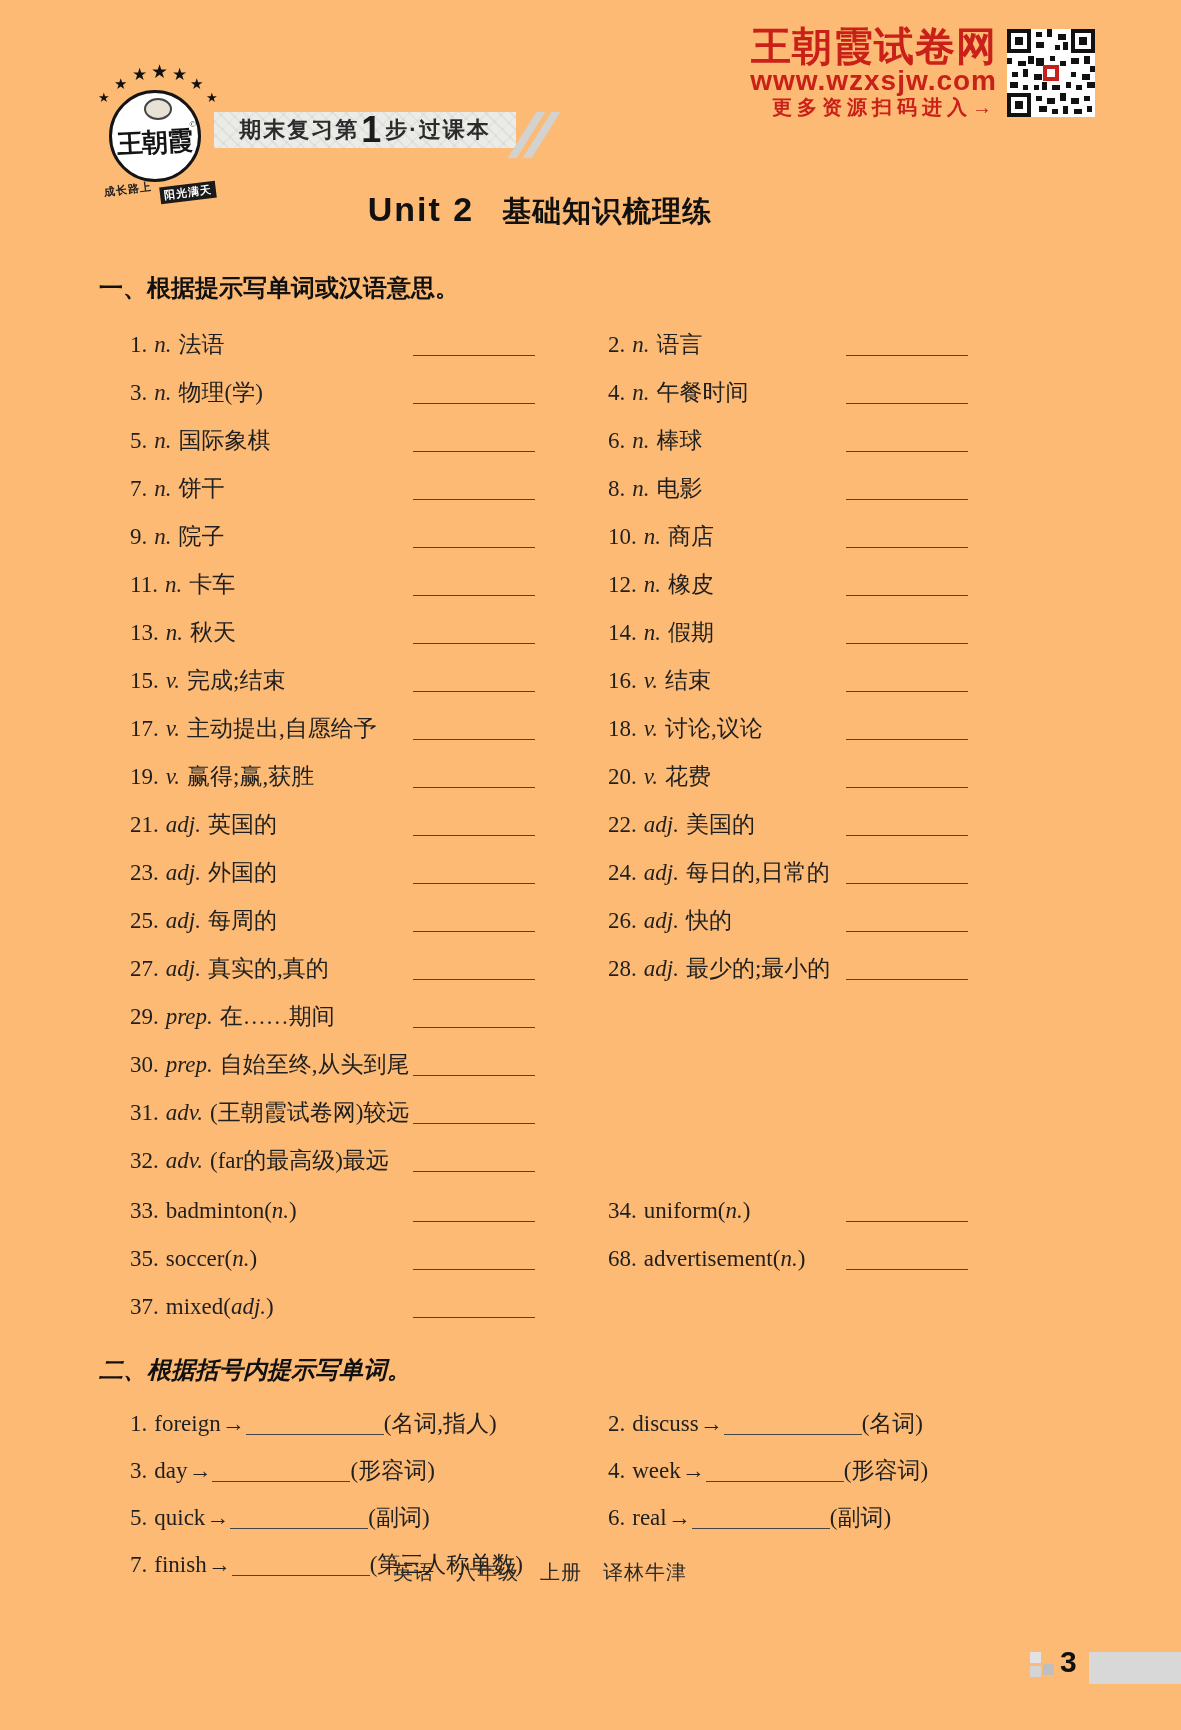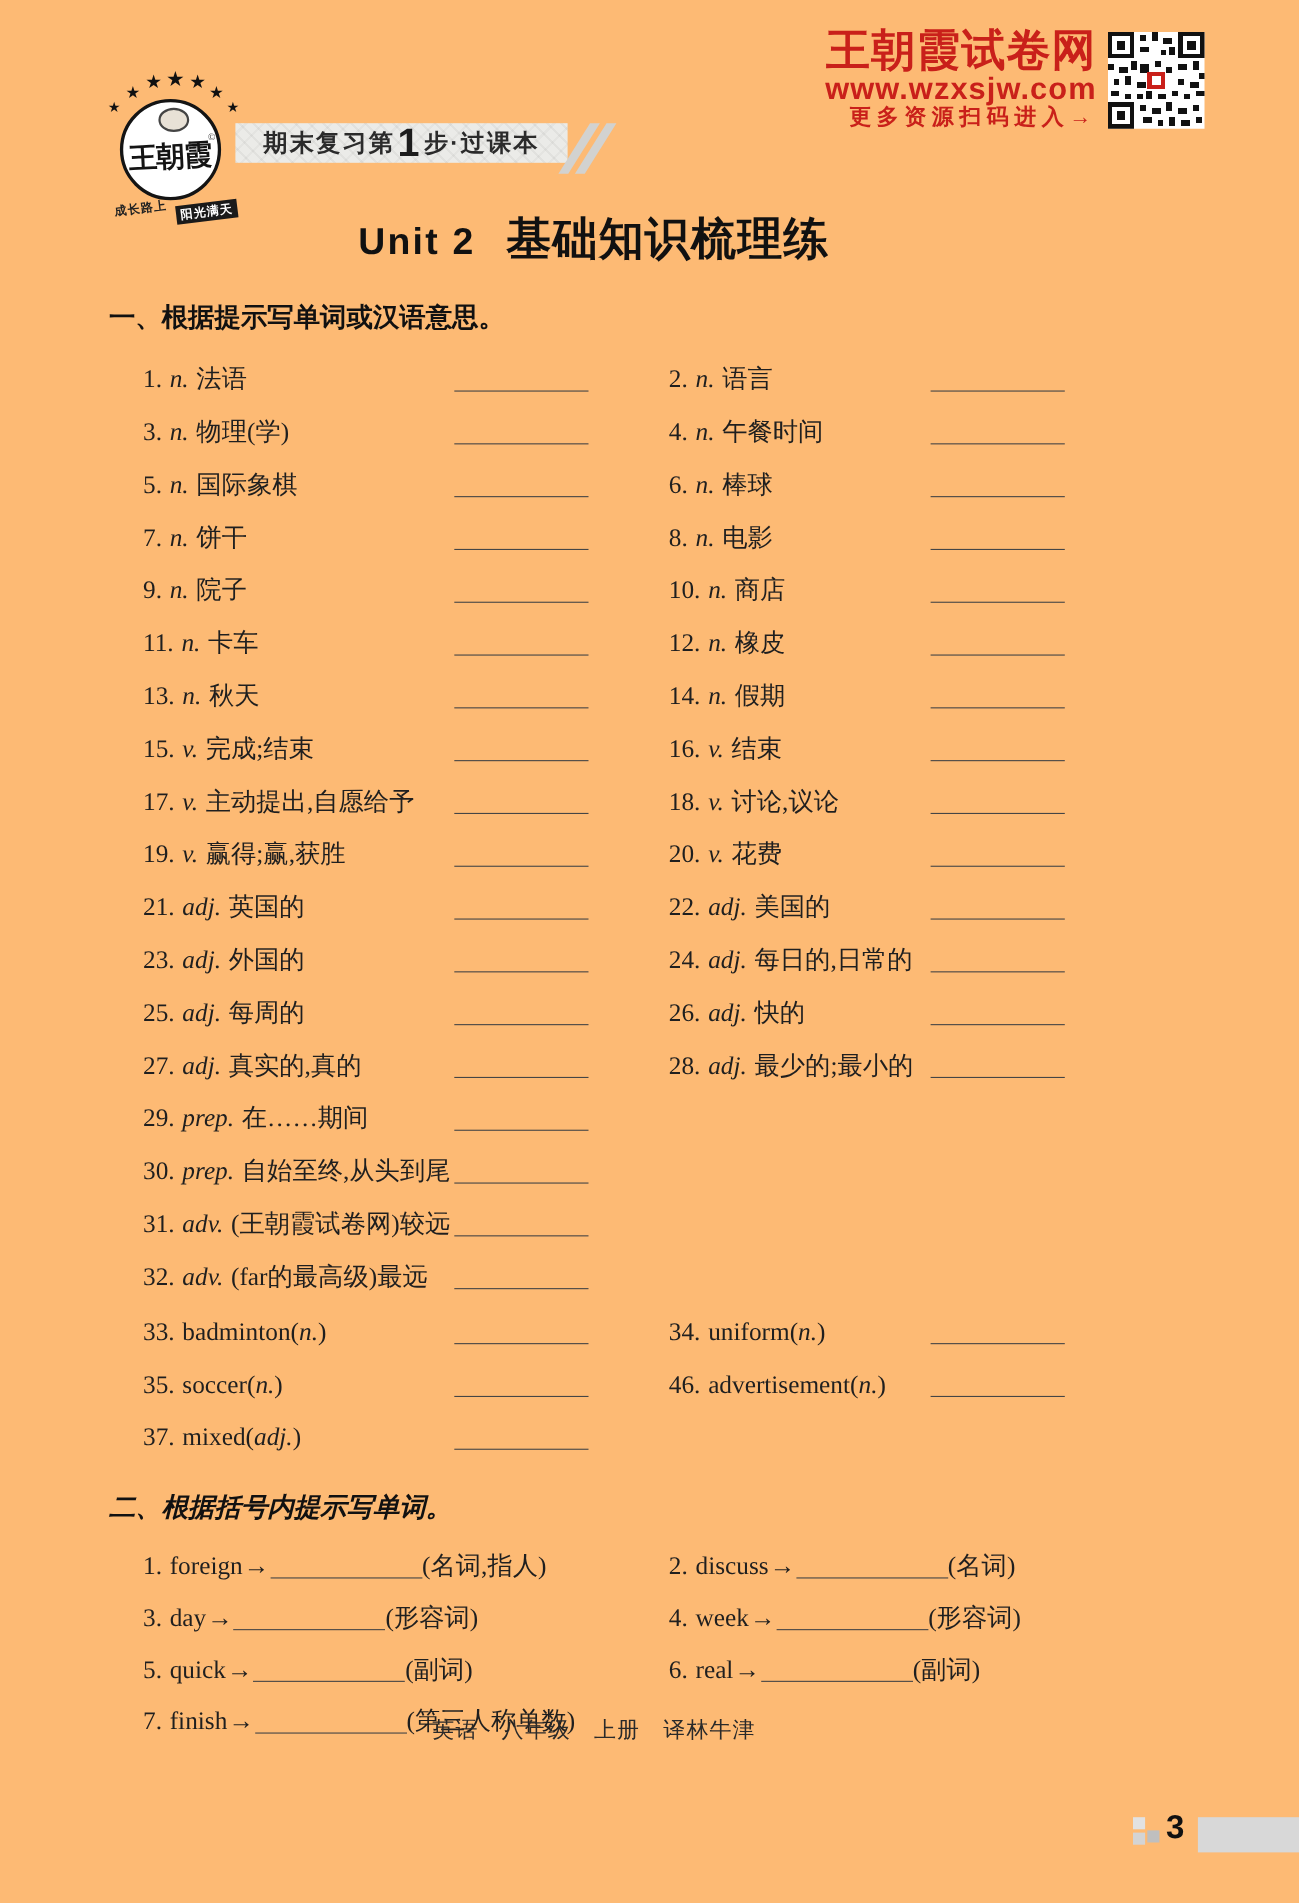--- a/index.html
+++ b/index.html
@@ -42,21 +42,21 @@
   .slash{position:absolute;top:112px;width:9px;height:46px;background:#d2d2d0;transform:skewX(-32deg);}
   .slash.s1{left:522px;}
   .slash.s2{left:537px;}
 
   
   .main{position:absolute;left:0;top:190px;width:1181px;}
   .title{width:1080px;text-align:center;height:52px;}
   .title .unit{font-family:"Liberation Sans","DejaVu Sans",sans-serif;font-weight:900;
                font-size:34px;color:#111;letter-spacing:2px;margin-top:36px;}
   .title .tname{font-family:"Liberation Sans","DejaVu Sans",sans-serif;font-weight:800;
-                font-size:41px;color:#111;margin-left:28px;letter-spacing:1px;text-align:right;}
+                font-size:29px;color:#111;margin-left:28px;letter-spacing:1px;text-align:right;}
   .sec-heading{margin:30px 0 0 99px;font-family:"Liberation Sans","DejaVu Sans",sans-serif;
                font-weight:700;font-size:24px;color:#111;}
   .sec-heading.h2{margin-top:28px;font-style:italic;}
 
   .rows1{margin:14px 0 0 130px;}
   .vrow{display:grid;grid-template-columns:405px 360px;column-gap:73px;height:48px;
         align-items:end;padding-bottom:6px;box-sizing:border-box;}
   .vcell{display:flex;align-items:baseline;font-size:23px;white-space:nowrap;}
   .num{margin-right:7px;}
   .pos{font-style:italic;margin-right:7px;}
@@ -438,21 +438,21 @@
         <div class="vrow">
           <div class="vcell">
             <span class="num">35.</span>
             <span class="txt">soccer</span>
             <span class="txt">(</span>
             <i class="pos inpar">n.</i>
             <span class="txt">)</span>
             <span class="blank"></span>
           </div>
           <div class="vcell">
-            <span class="num">46.</span>
+            <span class="num">68.</span>
             <span class="txt">advertisement</span>
             <span class="txt">(</span>
             <i class="pos inpar">n.</i>
             <span class="txt">)</span>
             <span class="blank"></span>
           </div>
         </div>
         <div class="vrow">
           <div class="vcell">
             <span class="num">37.</span>

